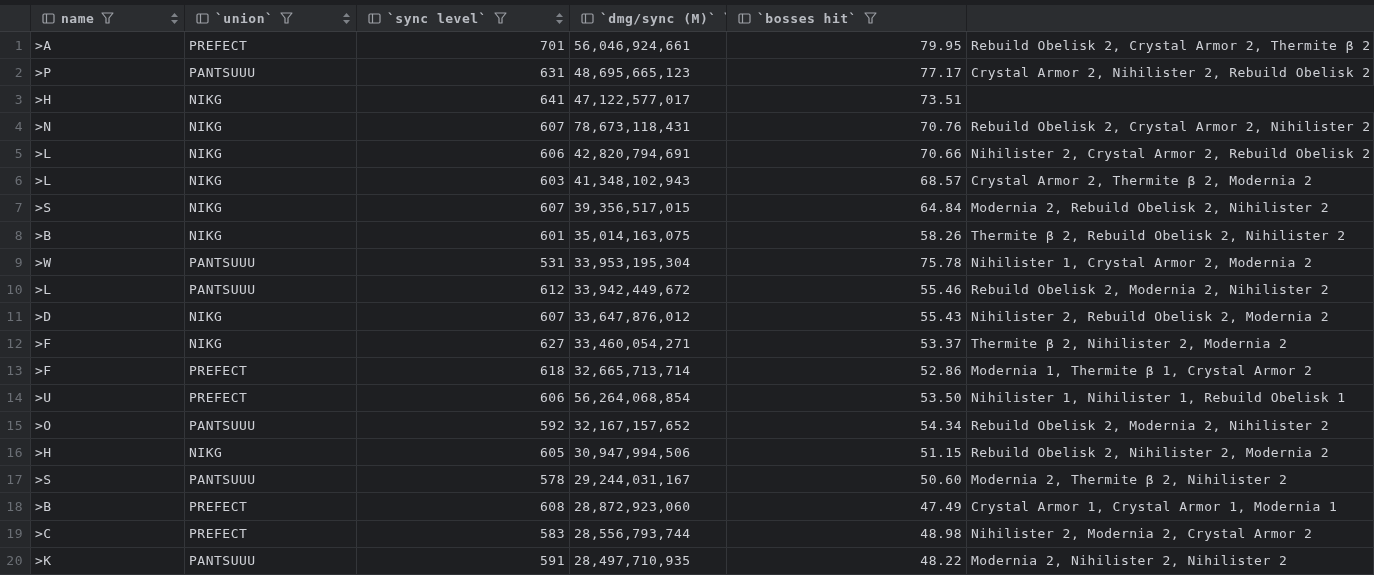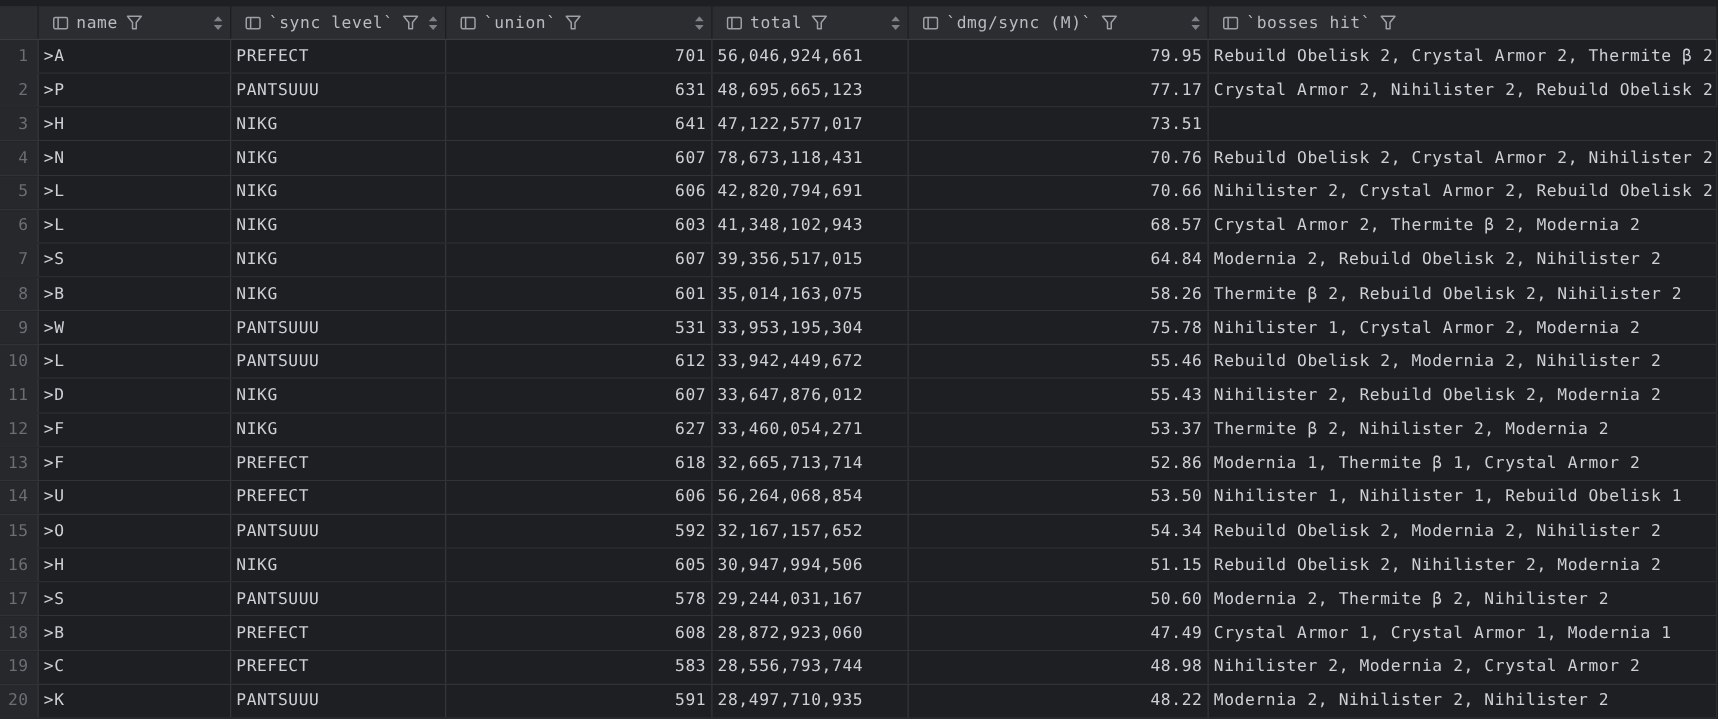--- a/index.html
+++ b/index.html
@@ -20,21 +20,21 @@
     height: 27px; background: #2b2d30;
     border-bottom: 1px solid #3a3c40;
   }
   .hcell {
     display: flex; align-items: center;
     padding: 0 6px 0 11px;
     border-right: 1px solid #1e1f22;
     color: #b8bbc1; overflow: hidden; white-space: nowrap;
   }
   .hcell-gutter { padding: 0; border-right: 1px solid #1e1f22; background: #2b2d30; }
-  .hlabel { margin: 0 7px 0 6px; }
+  .hlabel { margin: 0 7px 0 6px; font-weight: bold; }
   .icon { display: inline-flex; align-items: center; flex: none; }
   .flex-spacer { flex: 1 1 auto; }
   .row { height: 27.15px; border-bottom: 1px solid #313337; background: #1e1f22; }
   .cell {
     display: flex; align-items: center;
     overflow: hidden; white-space: nowrap;
     color: #ced0d6;
     border-right: 1px solid #34363a;
     padding: 0 4px;
   }
@@ -74,63 +74,42 @@
       </svg>
     </span>
   </div>
       <div class="hcell">
     <span class="icon">
       <svg width="13" height="13" viewBox="0 0 13 13" fill="none">
         <rect x="1" y="2" width="11" height="9" rx="1.2" stroke="#9da0a6" stroke-width="1.2"></rect>
         <line x1="4.5" y1="2" x2="4.5" y2="11" stroke="#9da0a6" stroke-width="1.2"></line>
       </svg>
     </span>
-    <span class="hlabel">`sync level`</span>
+    <span class="hlabel">`union`</span>
     <span class="icon">
       <svg width="13" height="12" viewBox="0 0 13 12" fill="none">
         <path d="M1 1 H12 L8 6 V11 H5 V6 Z" stroke="#9da0a6" stroke-width="1.2" stroke-linejoin="round"></path>
       </svg>
     </span>
     <span class="flex-spacer"></span>
     <span class="icon">
       <svg width="7" height="11" viewBox="0 0 7 11">
         <path d="M3.5 0 L7 4 H0 Z" fill="#7e8288"></path>
         <path d="M0 7 H7 L3.5 11 Z" fill="#7e8288"></path>
       </svg>
     </span>
   </div>
       <div class="hcell">
     <span class="icon">
       <svg width="13" height="13" viewBox="0 0 13 13" fill="none">
         <rect x="1" y="2" width="11" height="9" rx="1.2" stroke="#9da0a6" stroke-width="1.2"></rect>
         <line x1="4.5" y1="2" x2="4.5" y2="11" stroke="#9da0a6" stroke-width="1.2"></line>
       </svg>
     </span>
-    <span class="hlabel">`union`</span>
-    <span class="icon">
-      <svg width="13" height="12" viewBox="0 0 13 12" fill="none">
-        <path d="M1 1 H12 L8 6 V11 H5 V6 Z" stroke="#9da0a6" stroke-width="1.2" stroke-linejoin="round"></path>
-      </svg>
-    </span>
-    <span class="flex-spacer"></span>
-    <span class="icon">
-      <svg width="7" height="11" viewBox="0 0 7 11">
-        <path d="M3.5 0 L7 4 H0 Z" fill="#7e8288"></path>
-        <path d="M0 7 H7 L3.5 11 Z" fill="#7e8288"></path>
-      </svg>
-    </span>
-  </div>
-      <div class="hcell">
-    <span class="icon">
-      <svg width="13" height="13" viewBox="0 0 13 13" fill="none">
-        <rect x="1" y="2" width="11" height="9" rx="1.2" stroke="#9da0a6" stroke-width="1.2"></rect>
-        <line x1="4.5" y1="2" x2="4.5" y2="11" stroke="#9da0a6" stroke-width="1.2"></line>
-      </svg>
-    </span>
-    <span class="hlabel">total</span>
+    <span class="hlabel">`sync level`</span>
     <span class="icon">
       <svg width="13" height="12" viewBox="0 0 13 12" fill="none">
         <path d="M1 1 H12 L8 6 V11 H5 V6 Z" stroke="#9da0a6" stroke-width="1.2" stroke-linejoin="round"></path>
       </svg>
     </span>
     <span class="flex-spacer"></span>
     <span class="icon">
       <svg width="7" height="11" viewBox="0 0 7 11">
         <path d="M3.5 0 L7 4 H0 Z" fill="#7e8288"></path>
         <path d="M0 7 H7 L3.5 11 Z" fill="#7e8288"></path>

